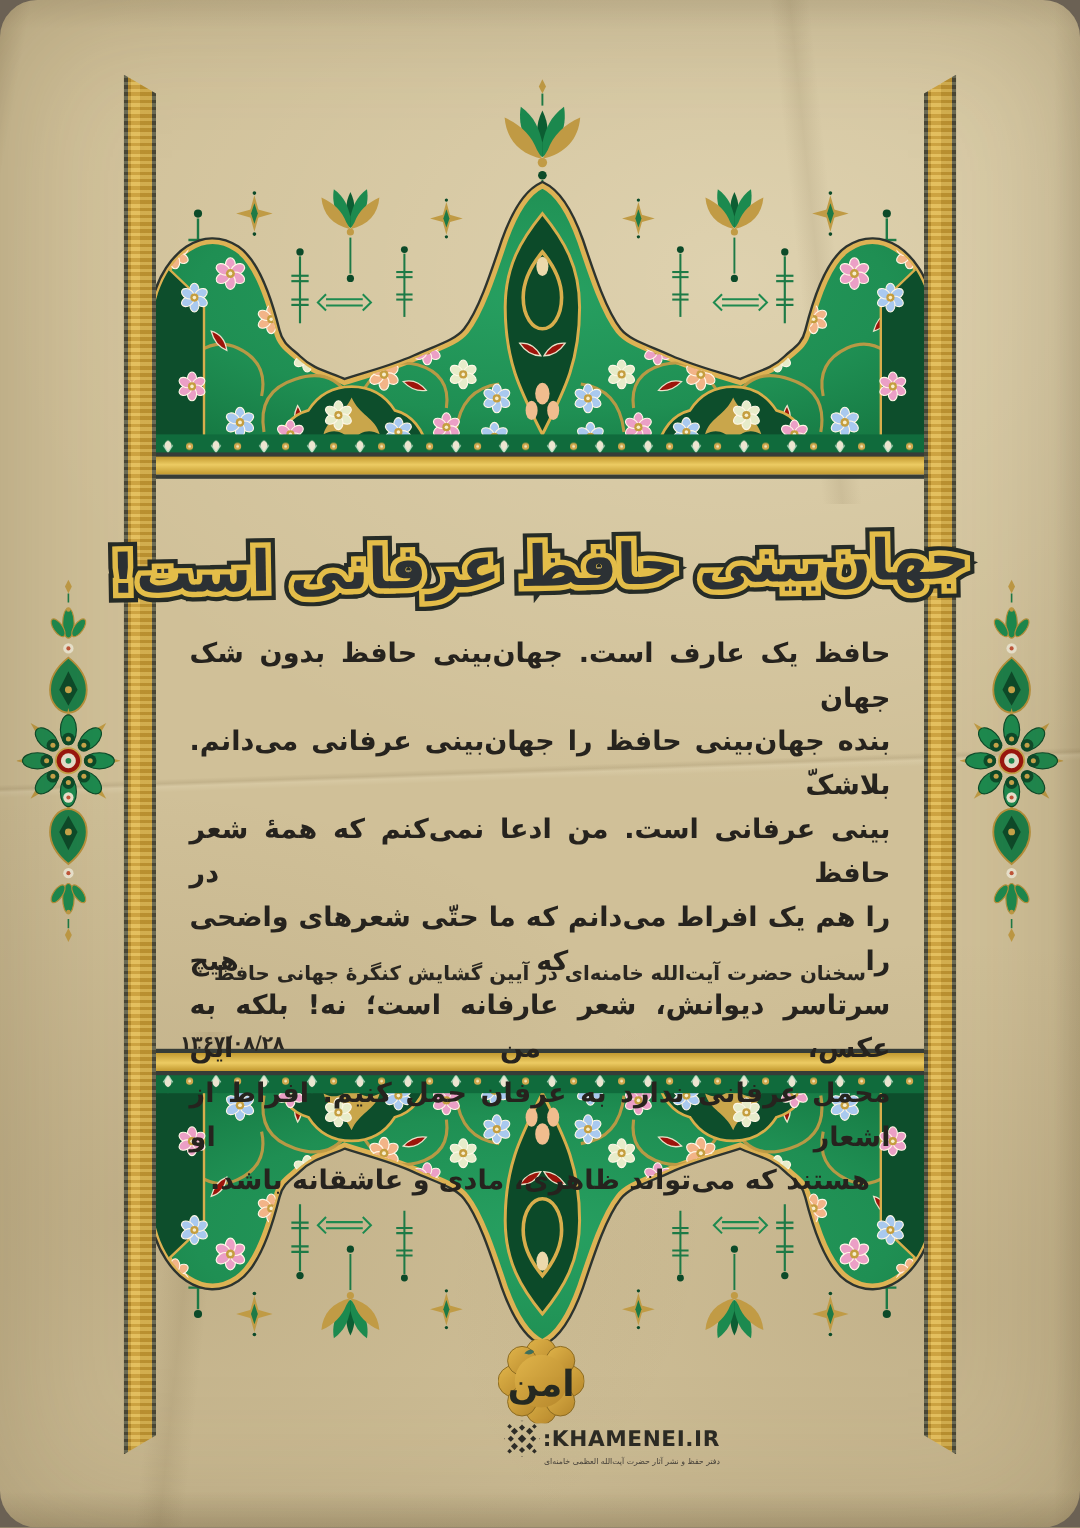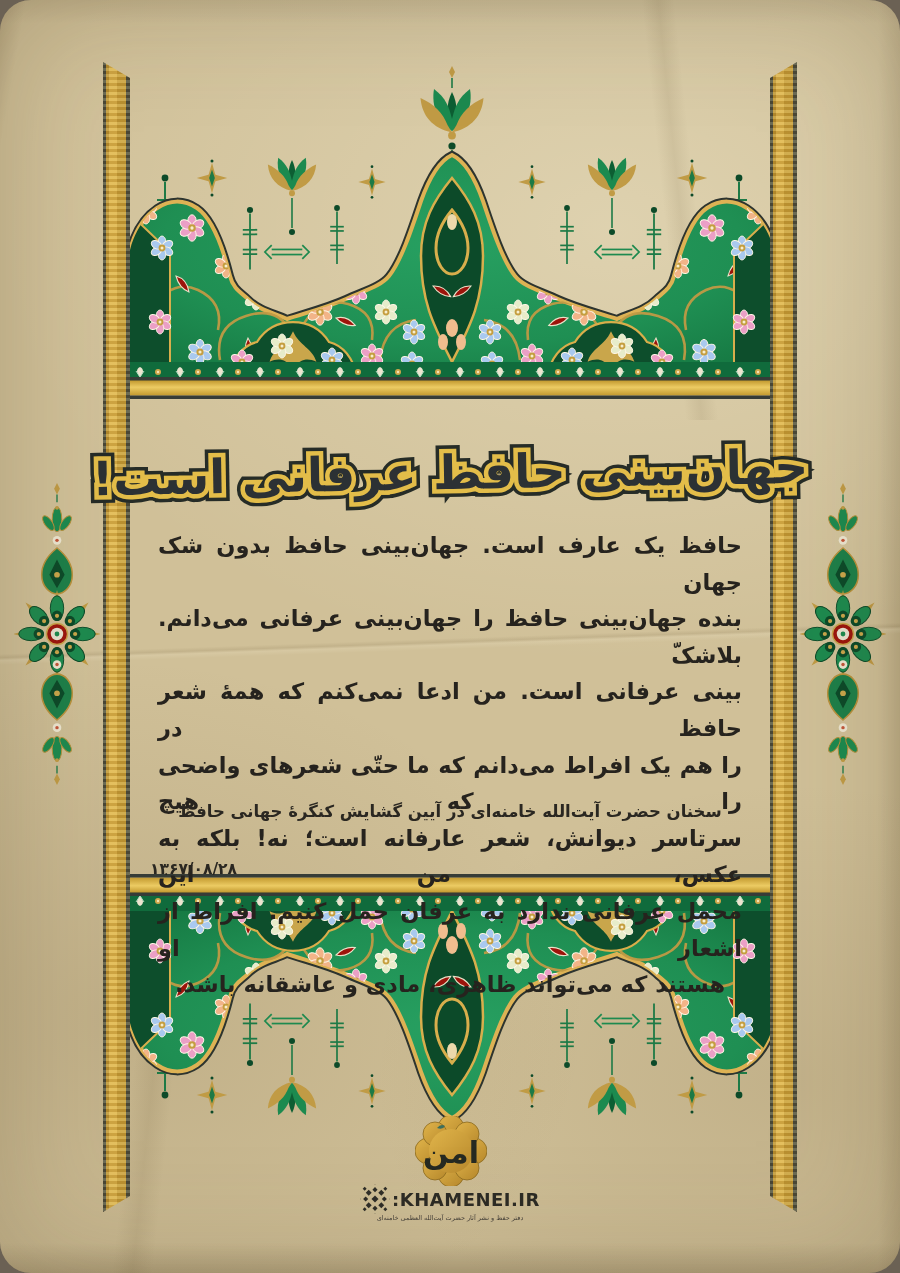--- a/index.html
+++ b/index.html
@@ -64,21 +64,21 @@
   .body-text .line.last{text-align:center; text-align-last:center;}
 
   .attribution{position:absolute; left:150px; top:802px; width:600px; direction:rtl;
     text-align:center; font-size:16.5px; font-weight:bold; color:#2a2721;}
   .date-line{position:absolute; left:150px; top:860px; width:600px; direction:rtl;
     text-align:left; font-size:15.5px; font-weight:bold; color:#2a2721; letter-spacing:1px;}
 
   
   .seal{position:absolute; left:415px; top:1116px; width:72px; height:70px;}
   .logo-block{position:absolute; left:300px; top:1184px; width:300px;
-    display:flex; flex-direction:column; align-items:center;}
+    display:flex; flex-direction:column; align-items:flex-end;}
   .logo-row{display:flex; align-items:center; gap:2px;}
   .logo-text{font-size:18px; font-weight:800; color:#2c2b25; letter-spacing:.5px;
     font-family:"DejaVu Sans", sans-serif;}
   .logo-tagline{direction:rtl; font-size:6.5px; color:#45413a; margin-top:0; letter-spacing:0;}
 </style>
 </head>
 <body>
 
 <div class="poster">
 

